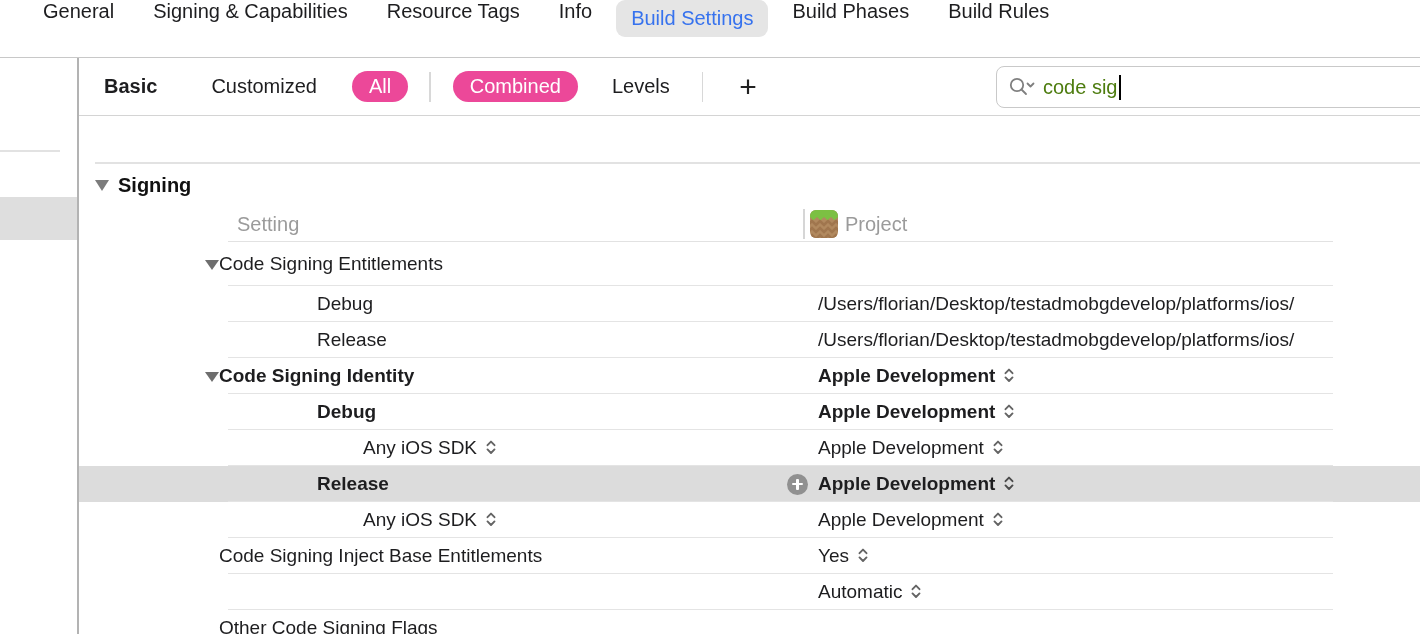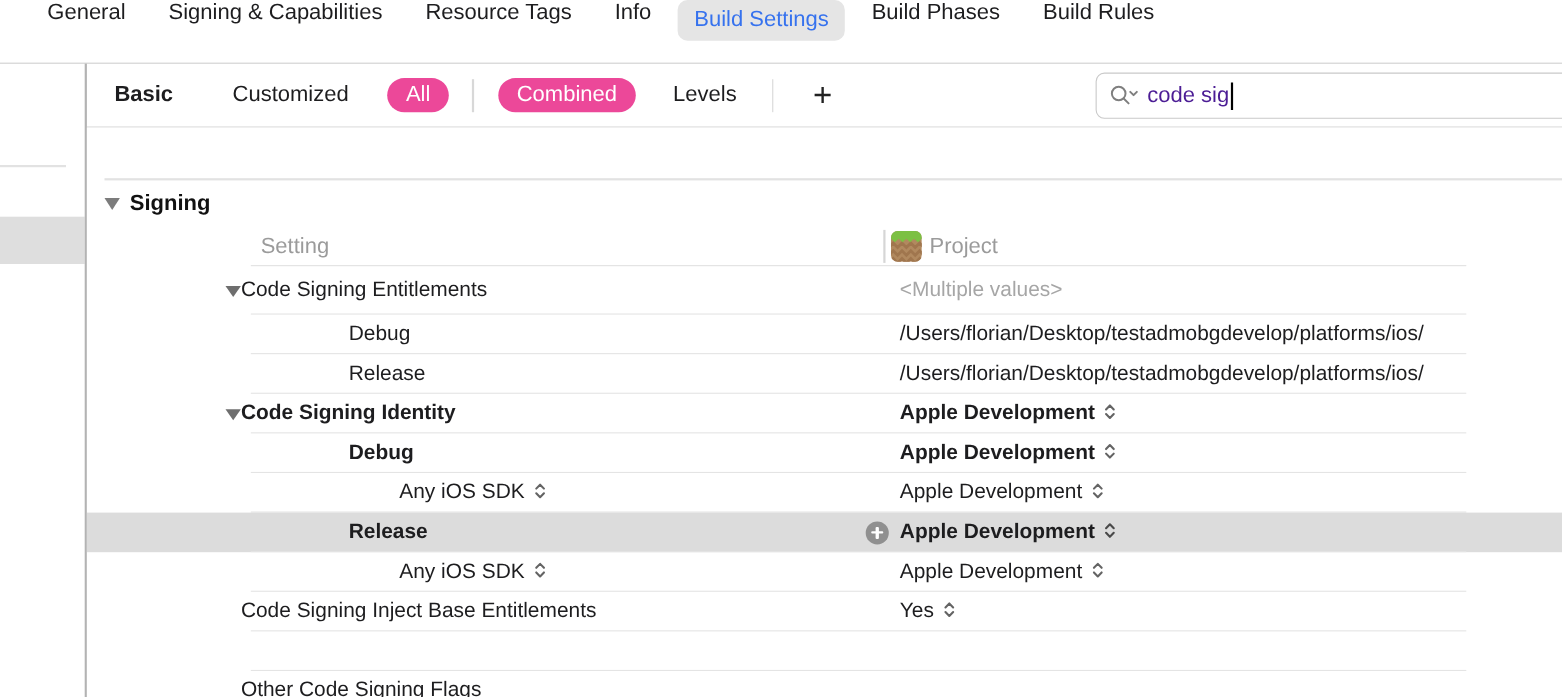--- a/index.html
+++ b/index.html
@@ -25,21 +25,21 @@
   .pill-all { margin-left:35px; }
   .tb-sep { width:1.5px; height:30px; background:#d8d8d8; margin-left:21px; }
   .pill-combined { margin-left:22px; }
   .tb-levels { margin-left:34px; }
   .tb-sep2 { margin-left:32px; }
   .tb-plus { margin-left:36px; font-size:30px; font-weight:300; line-height:28px; color:#222; }
 
   .searchbox { position:absolute; left:917px; top:8px; height:42px; right:-14px;
     border:1.5px solid #c9c9c9; border-radius:8px; background:#fff;
     display:flex; align-items:center; padding-left:11px; }
-  .search-text { font-size:20px; color:#4c1d95; margin-left:8px; }
+  .search-text { font-size:20px; color:#4d7c0f; margin-left:8px; }
   .caret { display:inline-block; width:2px; height:25px; background:#000;
     margin-left:1px; vertical-align:middle; animation:blink 1.1s step-end infinite; }
   @keyframes blink { 50% { opacity:0; } }
 
   
   .sidebar { position:absolute; left:0; top:58px; width:77px; bottom:0; background:#fff; }
   .sb-line { position:absolute; left:0; top:92px; width:60px; height:1.5px; background:#e2e2e2; }
   .sb-sel { position:absolute; left:0; top:139px; width:77px; height:43px; background:#dedede; }
   .vdivider { position:absolute; left:77px; top:58px; width:2px; bottom:0; background:#b3b3b3; }
 
@@ -149,21 +149,20 @@
       </g>
     </svg>
     <span class="th-project">Project</span>
   </div>
 
   <div class="rows">
 
     <div class="row h44">
       <span class="rowtri"></span>
       <span class="lbl i1">Code Signing Entitlements</span>
-      <span class="val muted">&lt;Multiple values&gt;</span>
     </div>
 
     <div class="row">
       <span class="lbl i2">Debug</span>
       <span class="val">/Users/florian/Desktop/testadmobgdevelop/platforms/ios/</span>
     </div>
 
     <div class="row">
       <span class="lbl i2">Release</span>
       <span class="val">/Users/florian/Desktop/testadmobgdevelop/platforms/ios/</span>
@@ -219,20 +218,24 @@
 
     <div class="row">
       <span class="lbl i1">Code Signing Inject Base Entitlements</span>
       <span class="val"><span>Yes</span><svg class="stepper" width="14" height="17" viewBox="0 0 14 17">
             <path d="M3.5 6.2 L7 2.6 L10.5 6.2" fill="none" stroke="#646464" stroke-width="1.9" stroke-linecap="round" stroke-linejoin="round"></path>
             <path d="M3.5 10.4 L7 14 L10.5 10.4" fill="none" stroke="#646464" stroke-width="1.9" stroke-linecap="round" stroke-linejoin="round"></path>
           </svg></span>
     </div>
 
     <div class="row">
+      <span class="val"><span>Automatic</span><svg class="stepper" width="14" height="17" viewBox="0 0 14 17">
+            <path d="M3.5 6.2 L7 2.6 L10.5 6.2" fill="none" stroke="#646464" stroke-width="1.9" stroke-linecap="round" stroke-linejoin="round"></path>
+            <path d="M3.5 10.4 L7 14 L10.5 10.4" fill="none" stroke="#646464" stroke-width="1.9" stroke-linecap="round" stroke-linejoin="round"></path>
+          </svg></span>
     </div>
 
     <div class="row">
       <span class="lbl i1">Other Code Signing Flags</span>
     </div>
 
   </div>
 </div>
 
 </body></html>

